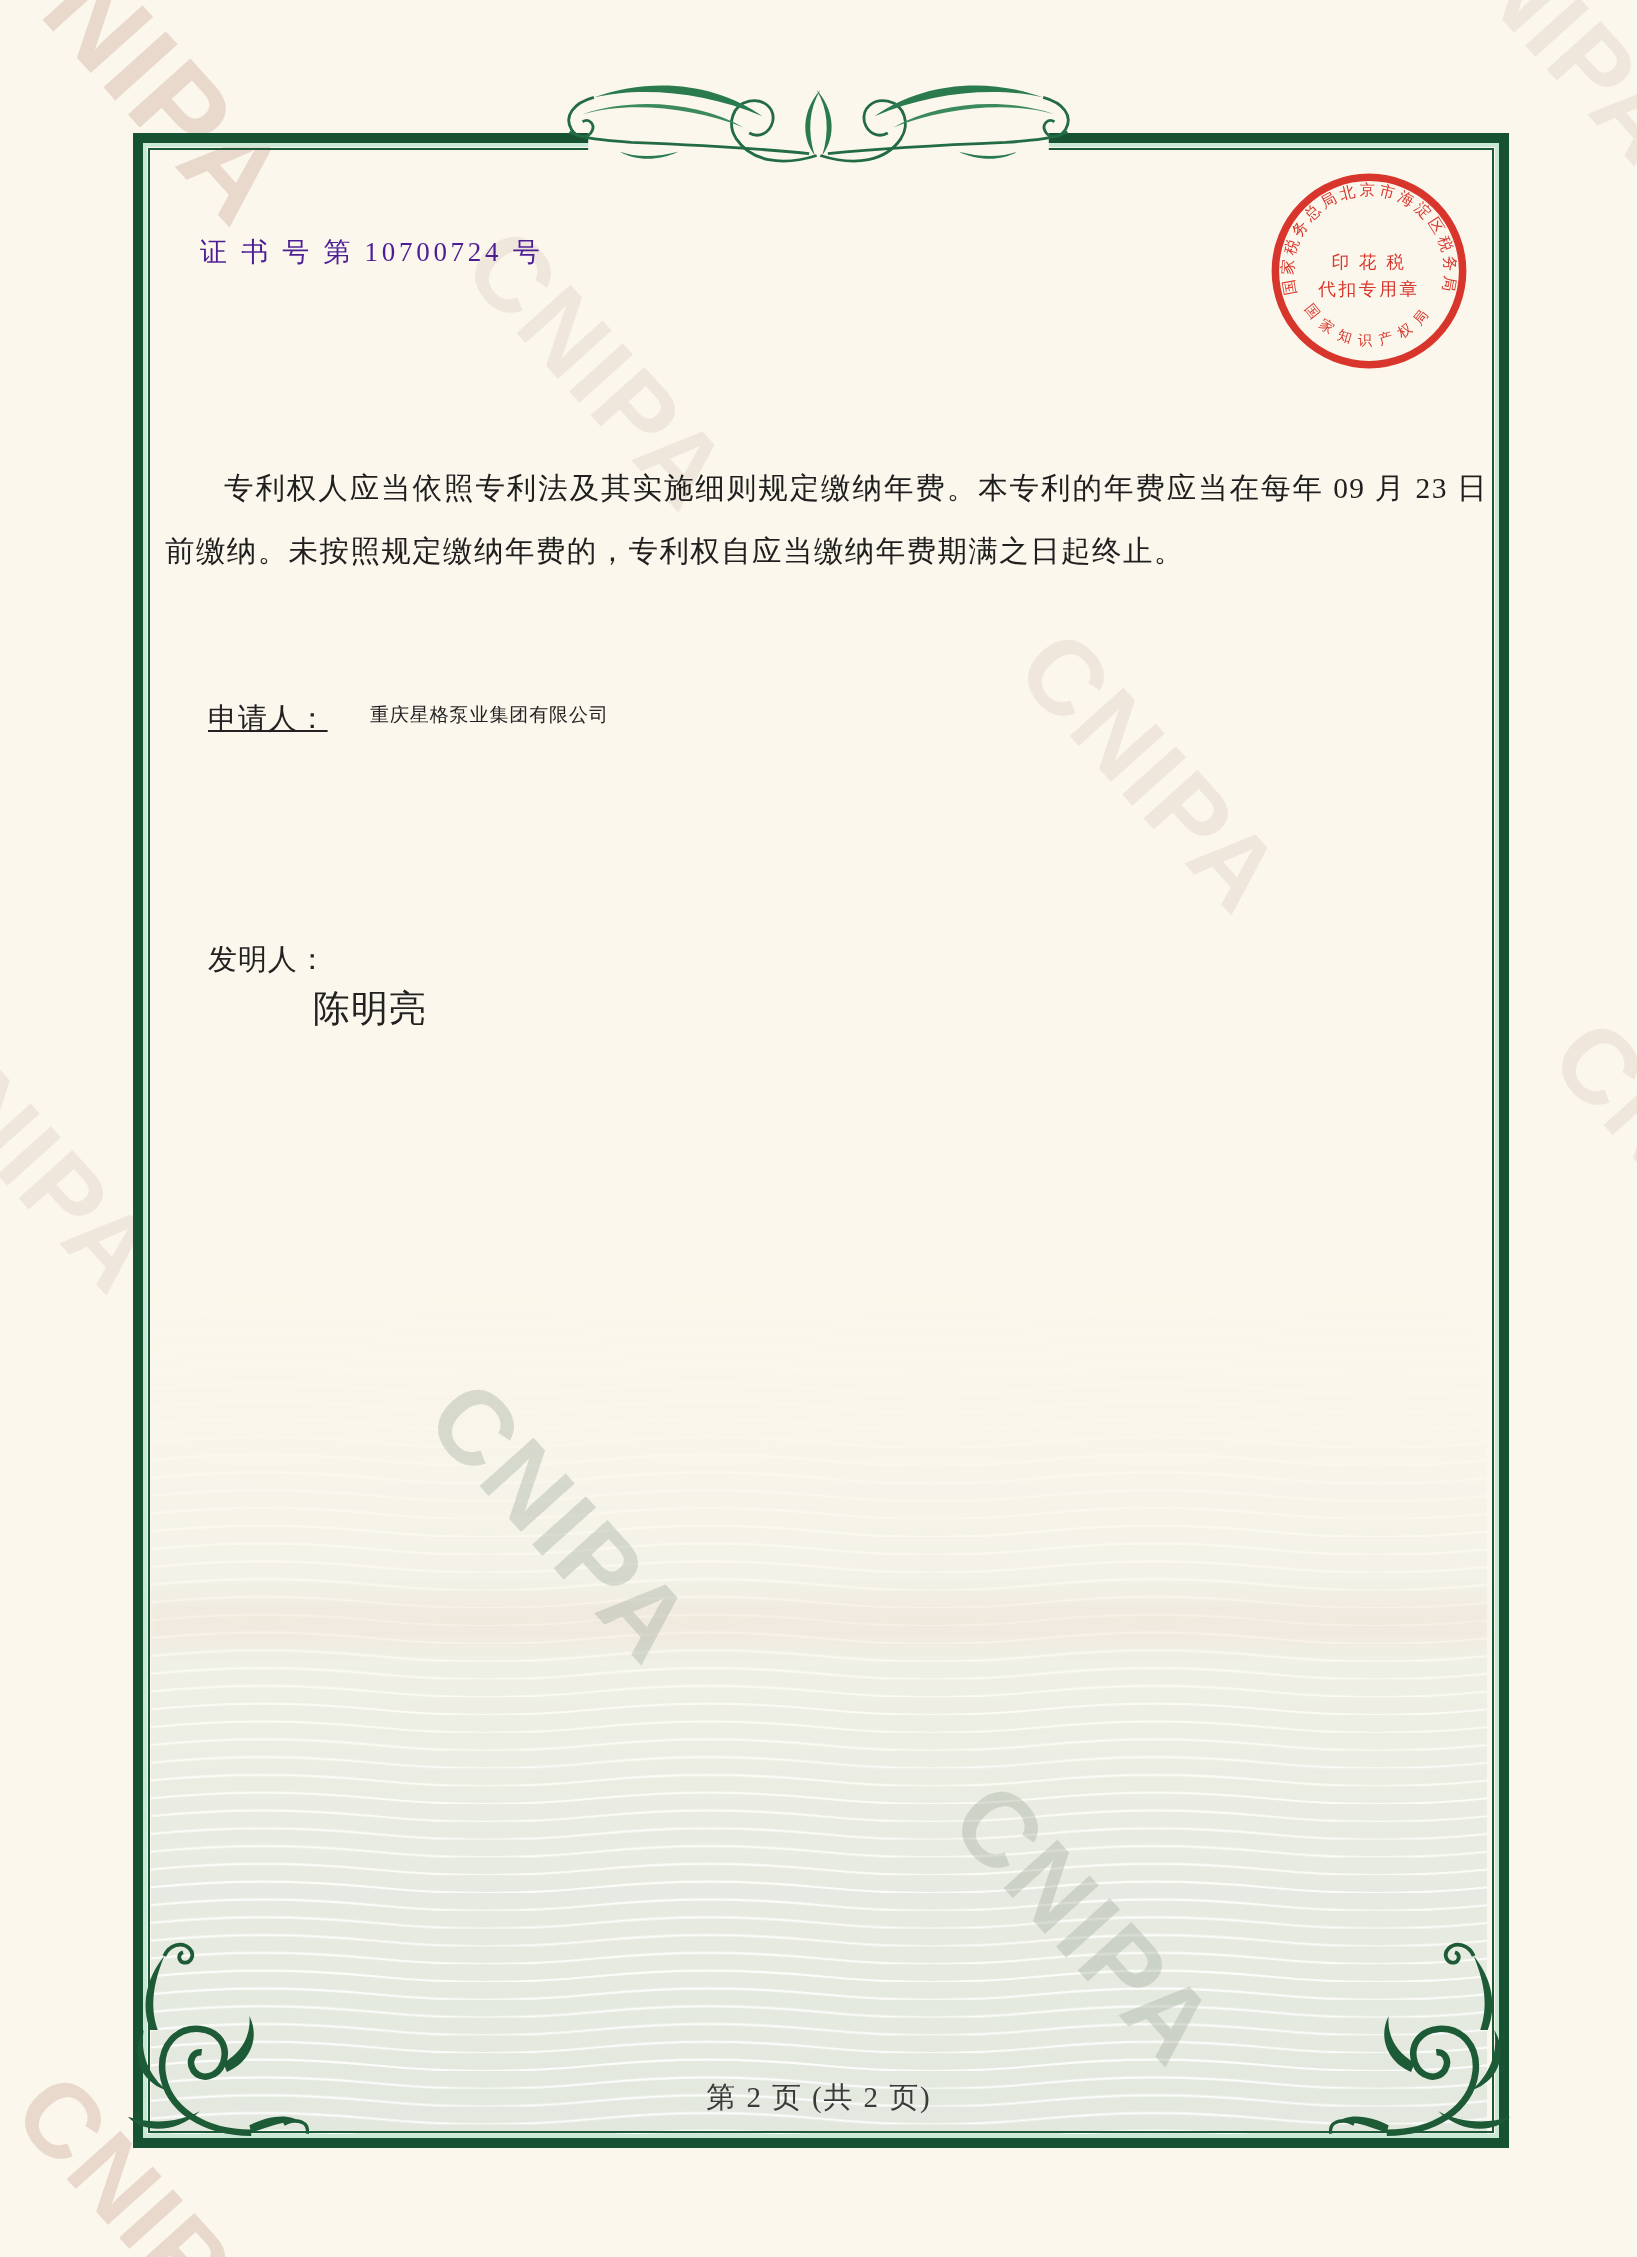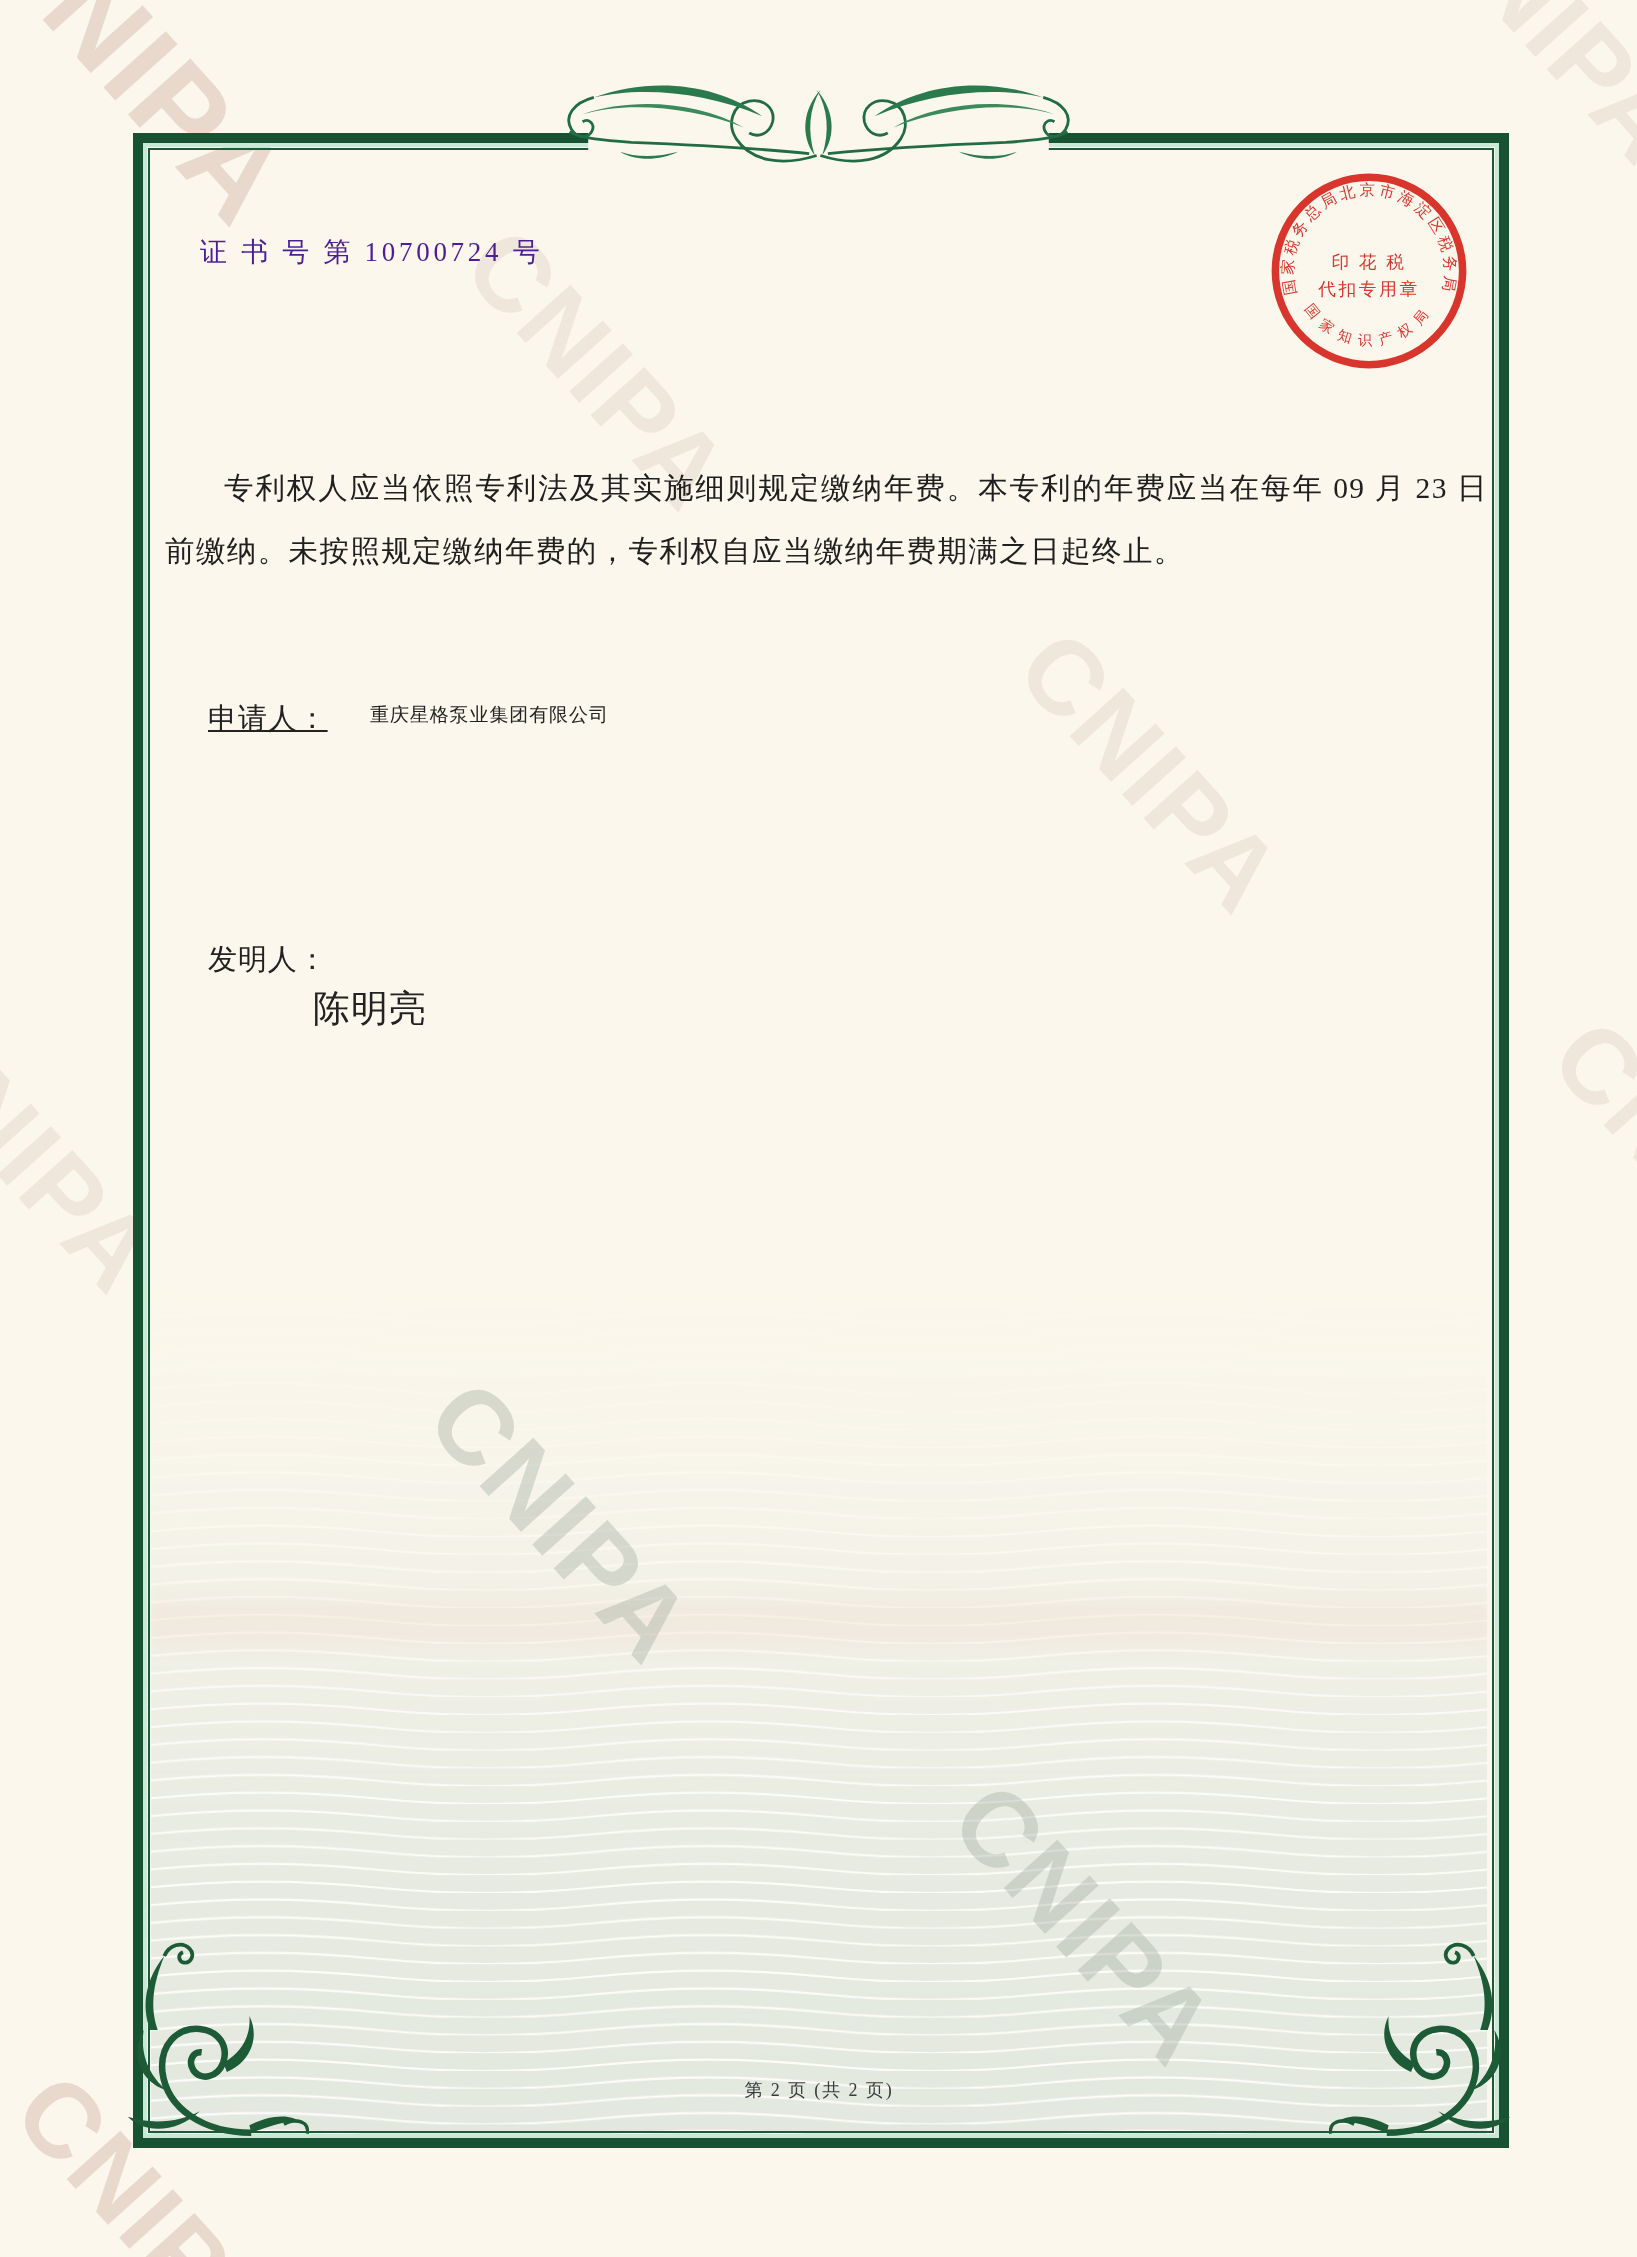--- a/index.html
+++ b/index.html
@@ -32,21 +32,21 @@
   
   .txt{position:absolute;z-index:4;}
   .cert-no{left:200px;top:234px;font-size:27px;letter-spacing:3.7px;color:#4c1d95;}
   .para{left:165px;top:457px;width:1323px;font-size:29.5px;line-height:63px;
         letter-spacing:1.4px;text-align:justify;text-indent:2em;color:#1f1f1f;}
   .info-intro{left:208px;top:656px;font-size:29px;letter-spacing:0.9px;}
   .applicant-label{left:208px;top:699px;font-size:29px;letter-spacing:0.9px;text-decoration:underline;}
   .applicant-name{left:370px;top:702px;font-size:19px;letter-spacing:0.9px;font-family:Liberation Serif, serif;}
   .inventor-label{left:208px;top:940px;font-size:29px;letter-spacing:0.9px;}
   .inventor-name{left:313px;top:984px;font-size:37px;letter-spacing:0.9px;}
-  .footer{left:0;top:2078px;width:100%;text-align:center;font-size:18px;
+  .footer{left:0;top:2078px;width:100%;text-align:center;font-size:29px;
           letter-spacing:1.9px;color:#3a3a3a;}
 
   
   .stamp{position:absolute;left:1263px;top:165px;width:212px;height:212px;z-index:4;opacity:0.93;}
 </style>
 </head>
 <body>
 
 <div class="page">
 

